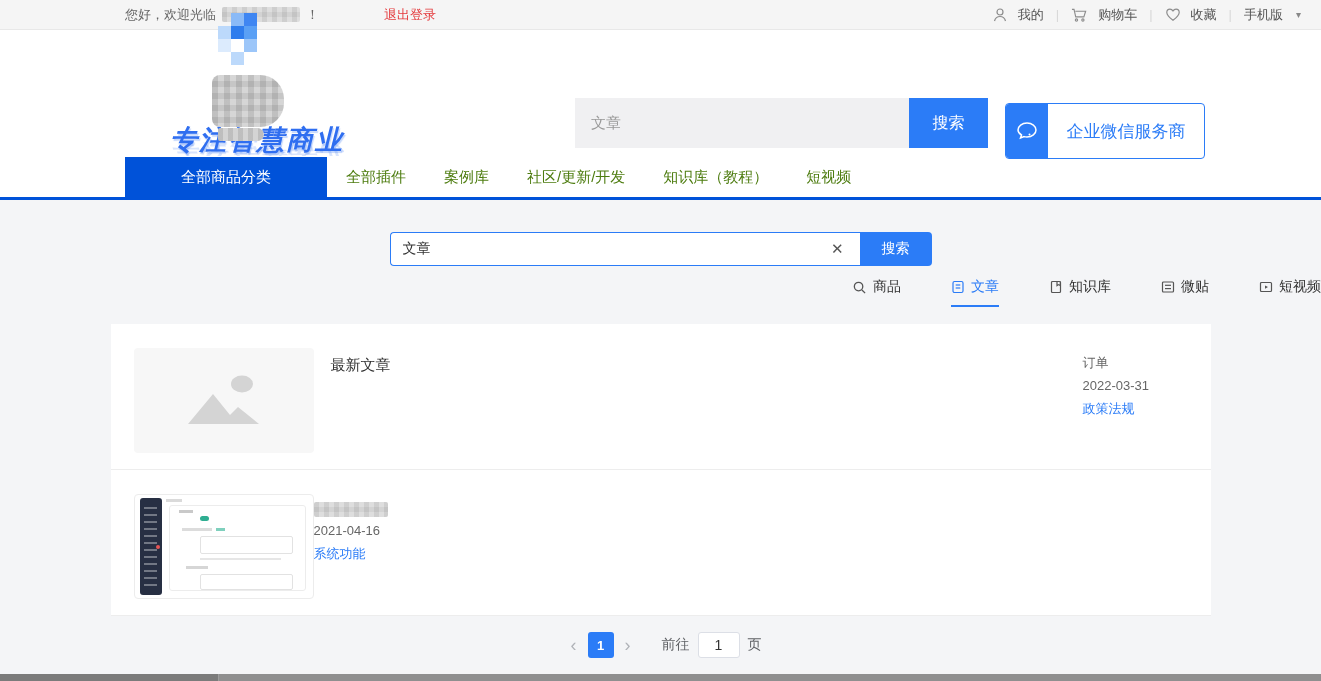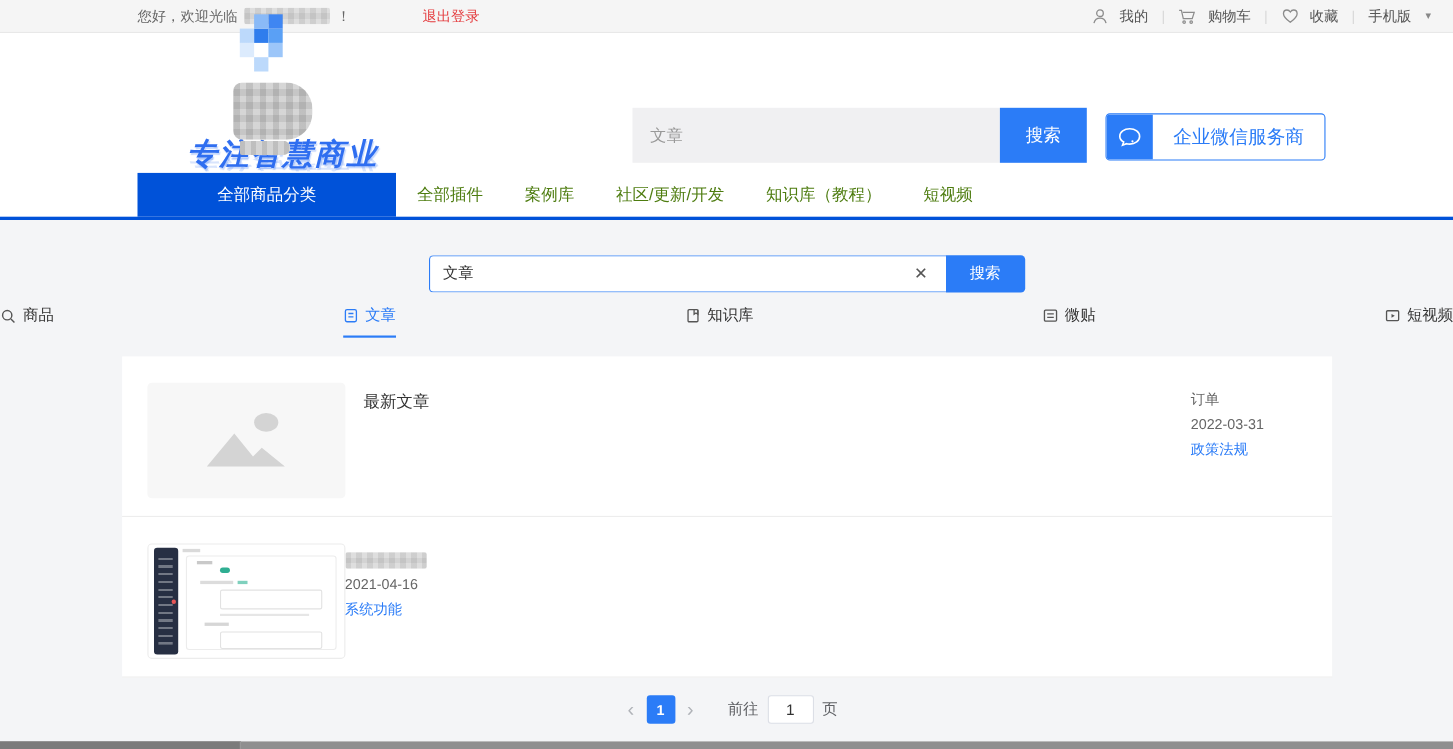--- a/index.html
+++ b/index.html
@@ -73,46 +73,46 @@
   .header-search{ position:absolute; left:575px; top:68px; width:413px; height:50px; display:flex; }
   .header-search input{
     flex:1; border:none; outline:none; background:#f0f0f2; padding:0 16px;
     font-size:15px; color:#999; font-family:inherit;
   }
   .header-search .hs-btn{
     width:79px; border:none; background:#2b7cf7; color:#fff; font-size:16px;
     cursor:pointer; font-family:inherit;
   }
   .wecom-btn{
-    position:absolute; left:1005px; top:73px; width:200px; height:43px;
+    position:absolute; left:1005px; top:73px; width:200px; height:56px;
     border:1px solid #2b7cf7; border-radius:4px; background:#fff;
     display:flex; align-items:center; overflow:hidden; cursor:pointer;
   }
   .wecom-icon{ width:42px; height:100%; background:#2b7cf7; display:flex; align-items:center; justify-content:center; }
   .wecom-label{ flex:1; text-align:center; color:#2b7cf7; font-size:17px; }
 
   
   .nav{ height:43px; background:#fff; border-bottom:3px solid #0052d9; display:flex; align-items:stretch; padding-left:125px; }
   .nav-item{ display:flex; align-items:center; padding:0 19px; font-size:15px; color:#4d7c0f; cursor:pointer; }
-  .nav-item.active{ width:235px; padding:0; justify-content:center; background:#0052d9; color:#fff; }
+  .nav-item.active{ width:202px; padding:0; justify-content:center; background:#0052d9; color:#fff; }
 
   
   .content{ height:474px; background:#f4f5f7; }
   .search-row{ width:542px; margin:0 auto; padding-top:32px; display:flex; height:66px; }
   .search-box{
     flex:1; height:34px; background:#fff; border:1px solid #2b7cf7; border-right:none;
     border-radius:4px 0 0 4px; display:flex; align-items:center; padding:0 12px;
   }
   .search-box input{ flex:1; border:none; outline:none; font-size:14px; color:#333; font-family:inherit; background:transparent; }
   .clear-x{ color:#555; font-size:15px; cursor:pointer; padding:0 4px; }
   .sr-btn{
     width:72px; height:34px; border:none; background:#2b7cf7; color:#fff;
     border-radius:0 4px 4px 0; font-size:14px; cursor:pointer; font-family:inherit;
   }
-  .tabs-row{ display:flex; justify-content:space-between; gap:30px; margin-top:12px; }
+  .tabs-row{ display:flex; justify-content:flex-end; gap:50px; margin-top:12px; }
   .rtab{ display:flex; align-items:center; gap:6px; font-size:14px; color:#333; padding-bottom:9px; cursor:pointer; border-bottom:2px solid transparent; }
   .rtab svg{ display:block; color:#555; }
   .rtab.active{ color:#2b7cf7; border-bottom-color:#2b7cf7; }
   .rtab.active svg{ color:#2b7cf7; }
 
   
   .card{ width:1100px; margin:17px auto 0; background:#fff; }
   .row{ display:flex; padding:24px 0 16px 23px; }
   .row + .row{ border-top:1px solid #ededed; }
   .card-end{ border-top:1px solid #ededed; height:1px; }

